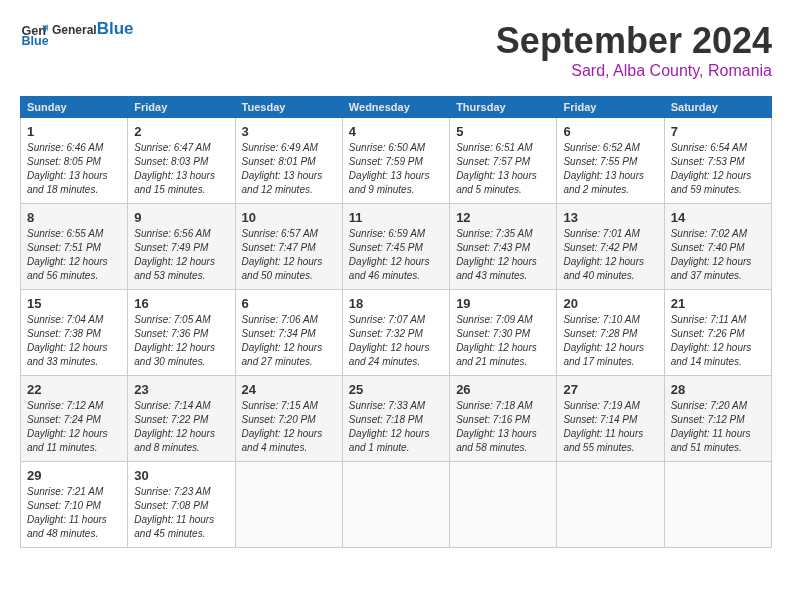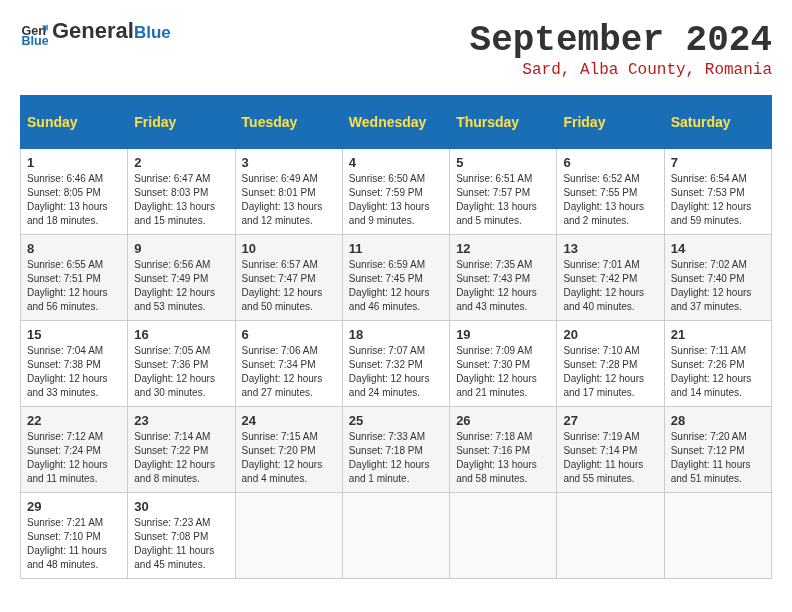--- a/index.html
+++ b/index.html
@@ -19,42 +19,41 @@
     .logo {
       display: flex;
       gap: 4px;
     }
     .logo-icon {
       width: 28px;
       height: 28px;
     }
     .title-section {
       text-align: right;
-      font-family: Liberation Mono, monospace;
     }
     .calendar-title {
       font-size: 36px;
       font-weight: bold;
       color: #333;
     }
     .calendar-subtitle {
       font-size: 16px;
-      color: #b91c1c;
+      color: #a21caf;
     }
     .calendar-table {
       width: 100%;
       border-collapse: collapse;
       font-size: 11px;
     }
     .calendar-table th {
       background-color: #1a6eb5;
-      color: #fde047;
-      padding: 18px 6px;
+      color: #e5e5e5;
+      padding: 4px 6px;
       text-align: left;
-      font-size: 14px;
+      font-size: 11px;
       font-weight: bold;
       border: 1px solid #1a6eb5;
     }
     .calendar-table td {
       vertical-align: top;
       padding: 6px 6px;
       border: 1px solid #ccc;
       width: calc(100% / 7);
       min-height: 80px;
       background: #fff;
@@ -66,20 +65,21 @@
       font-size: 13px;
       font-weight: bold;
       color: #333;
       display: block;
       margin-bottom: 2px;
     }
     .day-content {
       font-size: 10px;
       color: #333;
       line-height: 1.4;
+      font-style: italic;
     }
     .empty-cell {
       background: #fff !important;
     }
     tr:last-child td.empty-cell {
       background: #f9f9f9 !important;
     }
   </style>
 </head>
 <body>
@@ -87,21 +87,21 @@
 <div class="header-section">
   <div class="logo">
     <svg class="logo-icon" viewBox="0 0 40 40" xmlns="http://www.w3.org/2000/svg">
       <text x="2" y="22" font-size="18" font-weight="bold" fill="#333" font-family="Arial">Gen</text>
       <text x="2" y="36" font-size="18" font-weight="bold" fill="#1a6eb5" font-family="Arial">Blue</text>
       <polygon points="32,8 40,8 36,18" fill="#1a6eb5"></polygon>
       <polygon points="36,10 42,4 40,16" fill="#5599cc"></polygon>
     </svg>
     <div>
       <div style="line-height:1">
-        <span style="font-size:22px;font-weight:bold;color:#333;">General</span><span style="font-size:17px;font-weight:bold;color:#1a6eb5;">Blue</span>
+        <span style="font-size:12px;font-weight:bold;color:#333;">General</span><span style="font-size:17px;font-weight:bold;color:#1a6eb5;">Blue</span>
       </div>
     </div>
   </div>
   <div class="title-section">
     <div class="calendar-title">September 2024</div>
     <div class="calendar-subtitle">Sard, Alba County, Romania</div>
   </div>
 </div>
 
 <table class="calendar-table">

